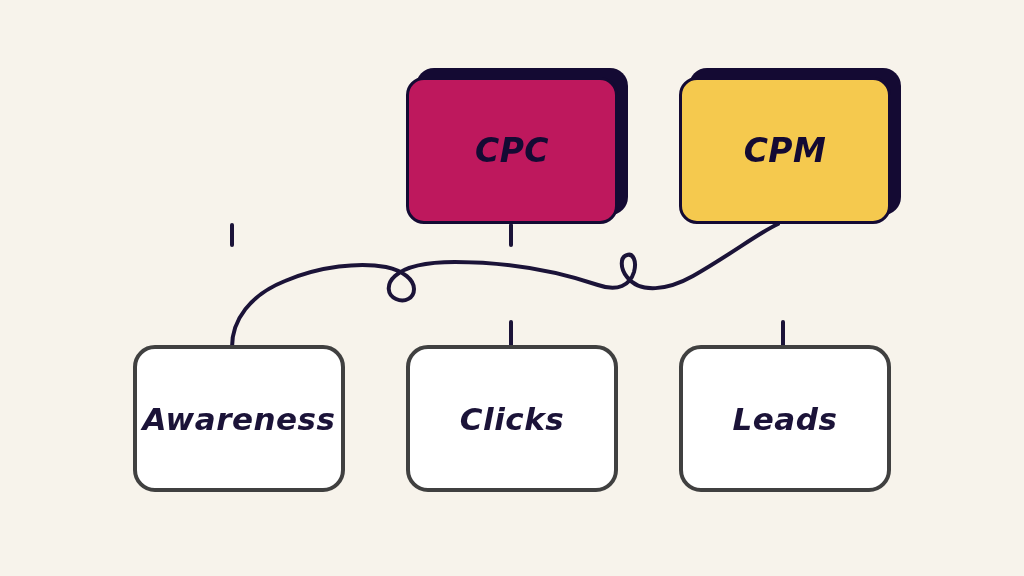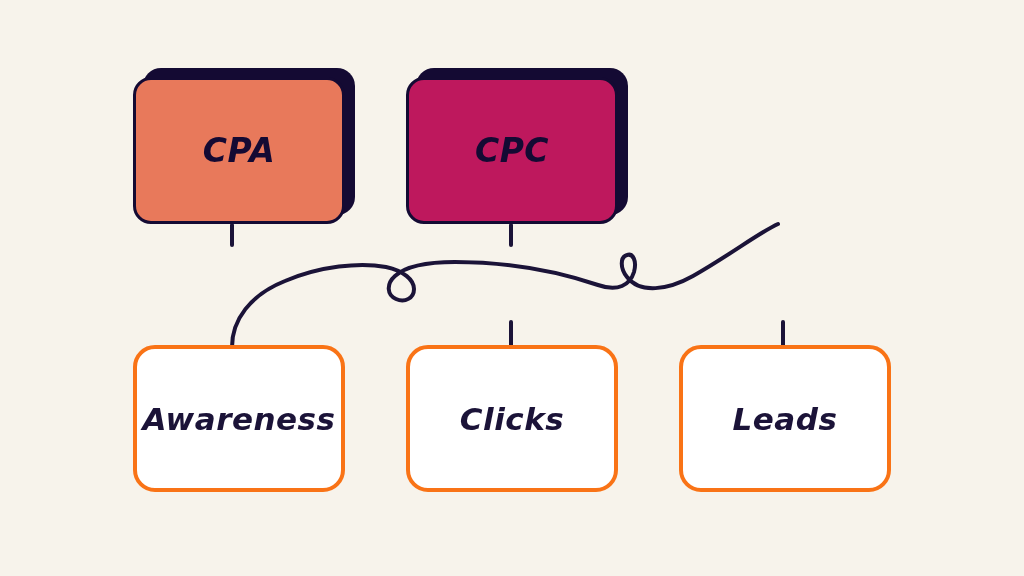--- a/index.html
+++ b/index.html
@@ -33,21 +33,21 @@
     align-items: center;
     justify-content: center;
     border-radius: 18px;
   }
   .metric-node {
     border: 3.5px solid #140A33;
     box-shadow: 10px -9px 0 0 #140A33;
     z-index: 3;
   }
   .outcome-node {
-    border: 4px solid #f97316;
+    border: 4px solid #404040;
     background: #FFFFFF;
     border-radius: 22px;
     z-index: 3;
   }
   .node-label {
     font-family: "DejaVu Sans", sans-serif;
     color: #140A33;
     font-weight: bold;
     letter-spacing: 0.5px;
     user-select: none;
@@ -87,28 +87,28 @@
                C 406,266 428,262 455,262
                C 510,262 560,272 598,285
                C 618,292 630,285 634,272
                C 637,261 633,253 627,255
                C 620,257 620,268 627,277
                C 640,294 668,290 693,276
                C 730,255 760,232 778,224"></path>
     </g>
   </svg>
 
-  <div class="node metric-node" style="left:133px; top:77px; width:212px; height:147px; background:#E8795B;">
-    <span class="node-label metric-label">CPA</span>
-  </div>
 
   <div class="node metric-node" style="left:406px; top:77px; width:212px; height:147px; background:#be185d;">
     <span class="node-label metric-label">CPC</span>
   </div>
 
+  <div class="node metric-node" style="left:679px; top:77px; width:212px; height:147px; background:#F5C94E;">
+    <span class="node-label metric-label">CPM</span>
+  </div>
 
   <div class="node outcome-node" style="left:133px; top:345px; width:212px; height:147px;">
     <span class="node-label outcome-label">Awareness</span>
   </div>
 
   <div class="node outcome-node" style="left:406px; top:345px; width:212px; height:147px;">
     <span class="node-label outcome-label">Clicks</span>
   </div>
 
   <div class="node outcome-node" style="left:679px; top:345px; width:212px; height:147px;">

